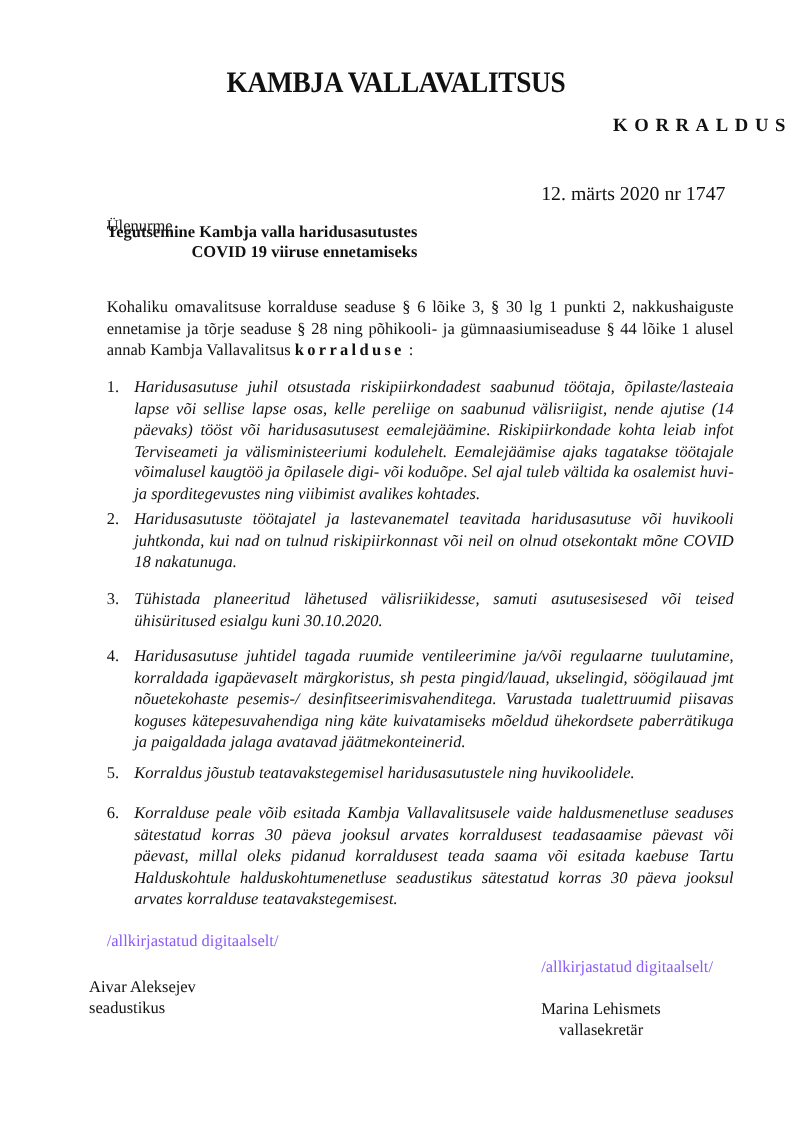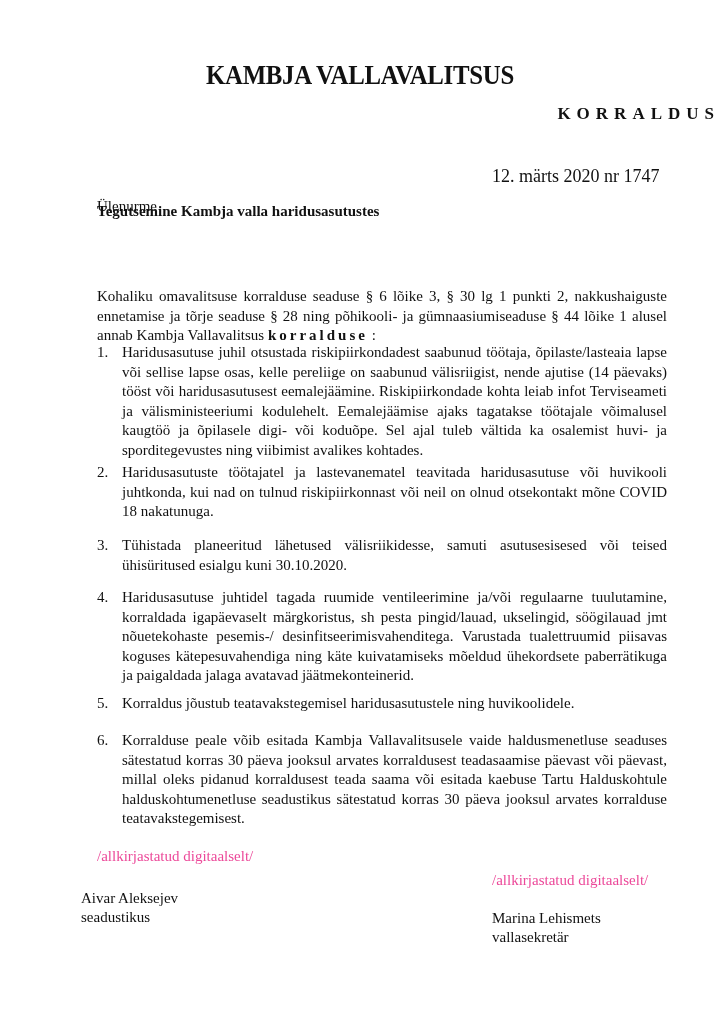--- a/index.html
+++ b/index.html
@@ -6,39 +6,40 @@
   body { width:720px; height:1022px; position:relative; overflow:hidden;
          font-family:"Liberation Serif", "DejaVu Serif", serif; color:#111; }
   .abs { position:absolute; }
   .title { left:0; width:720px; top:60px; text-align:center; font-weight:bold;
            font-size:27px; letter-spacing:-0.3px; transform:scaleX(0.92); }
   .subtitle { left:0; width:720px; top:104px; text-align:right; font-weight:bold;
               font-size:17px; letter-spacing:6px; }
   .place { left:97px; top:166px; font-size:15px;margin-top:32px; }
   .date { left:492px; top:166px; font-size:18px; }
   .subject { left:97px; top:202px; font-size:15px; font-weight:bold; line-height:19px;text-align:right; }
-  .intro { left:97px; top:271px; width:570px; font-size:15px; line-height:19.5px; text-align:justify;margin-top:16px; }
+  .intro { left:97px; top:271px; width:570px; font-size:15px; line-height:19.5px; text-align:justify; }
   .spaced { font-weight:bold; letter-spacing:3px; }
   .item { left:97px; width:570px; font-size:15px; line-height:19.5px; display:flex; }
   .item .num { width:25px; flex:0 0 25px; }
-  .item .txt { flex:1; text-align:justify; }
-  .sig-note { font-size:15px; color:#ec4899; }
+  .item .txt { flex:1; text-align:justify;font-style:italic; }
+  .sig-note { font-size:15px; color:#8b5cf6; }
   .sig-name { font-size:15px; line-height:19px; }
 </style>
 </head>
 <body>
 
 <div class="abs title">KAMBJA VALLAVALITSUS</div>
 <div class="abs subtitle">KORRALDUS</div>
 
 <div class="abs place">Ülenurme</div>
 <div class="abs date">12. märts 2020 nr 1747</div>
 
 <div class="abs subject">
   <div>Tegutsemine Kambja valla haridusasutustes</div>
+  <div>COVID 19 viiruse ennetamiseks</div>
 </div>
 
 <div class="abs intro"><span>Kohaliku omavalitsuse korralduse seaduse § 6 lõike 3, § 30 lg 1 punkti 2, nakkushaiguste ennetamise ja tõrje seaduse § 28 ning põhikooli- ja gümnaasiumiseaduse § 44 lõike 1 alusel annab Kambja Vallavalitsus </span><span class="spaced">korralduse</span> <span>:</span></div>
 
 <div class="abs item" style="top:343px;">
   <span class="num">1.</span>
   <span class="txt">Haridusasutuse juhil otsustada riskipiirkondadest saabunud töötaja, õpilaste/lasteaia lapse või sellise lapse osas, kelle pereliige on saabunud välisriigist, nende ajutise (14 päevaks) tööst või haridusasutusest eemalejäämine. Riskipiirkondade kohta leiab infot Terviseameti ja välisministeeriumi kodulehelt. Eemalejäämise ajaks tagatakse töötajale võimalusel kaugtöö ja õpilasele digi- või koduõpe. Sel ajal tuleb vältida ka osalemist huvi- ja sporditegevustes ning viibimist avalikes kohtades.</span>
 </div>
 <div class="abs item" style="top:463px;">
   <span class="num">2.</span>
@@ -61,16 +62,16 @@
   <span class="txt">Korralduse peale võib esitada Kambja Vallavalitsusele vaide haldusmenetluse seaduses sätestatud korras 30 päeva jooksul arvates korraldusest teadasaamise päevast või päevast, millal oleks pidanud korraldusest teada saama või esitada kaebuse Tartu Halduskohtule halduskohtumenetluse seadustikus sätestatud korras 30 päeva jooksul arvates korralduse teatavakstegemisest.</span>
 </div>
 
 <div class="abs sig-note" style="left:97px; top:848px;">/allkirjastatud digitaalselt/</div>
 <div class="abs sig-name" style="left:81px; top:889px;">
   <div>Aivar Aleksejev</div>
   <div>seadustikus</div>
 </div>
 
 <div class="abs sig-note" style="left:492px; top:872px;">/allkirjastatud digitaalselt/</div>
-<div class="abs sig-name" style="left:492px; top:909px;">
+<div class="abs sig-name" style="left:492px; top:909px;text-align:center;">
   <div>Marina Lehismets</div>
   <div>vallasekretär</div>
 </div>
 
 </body></html>

